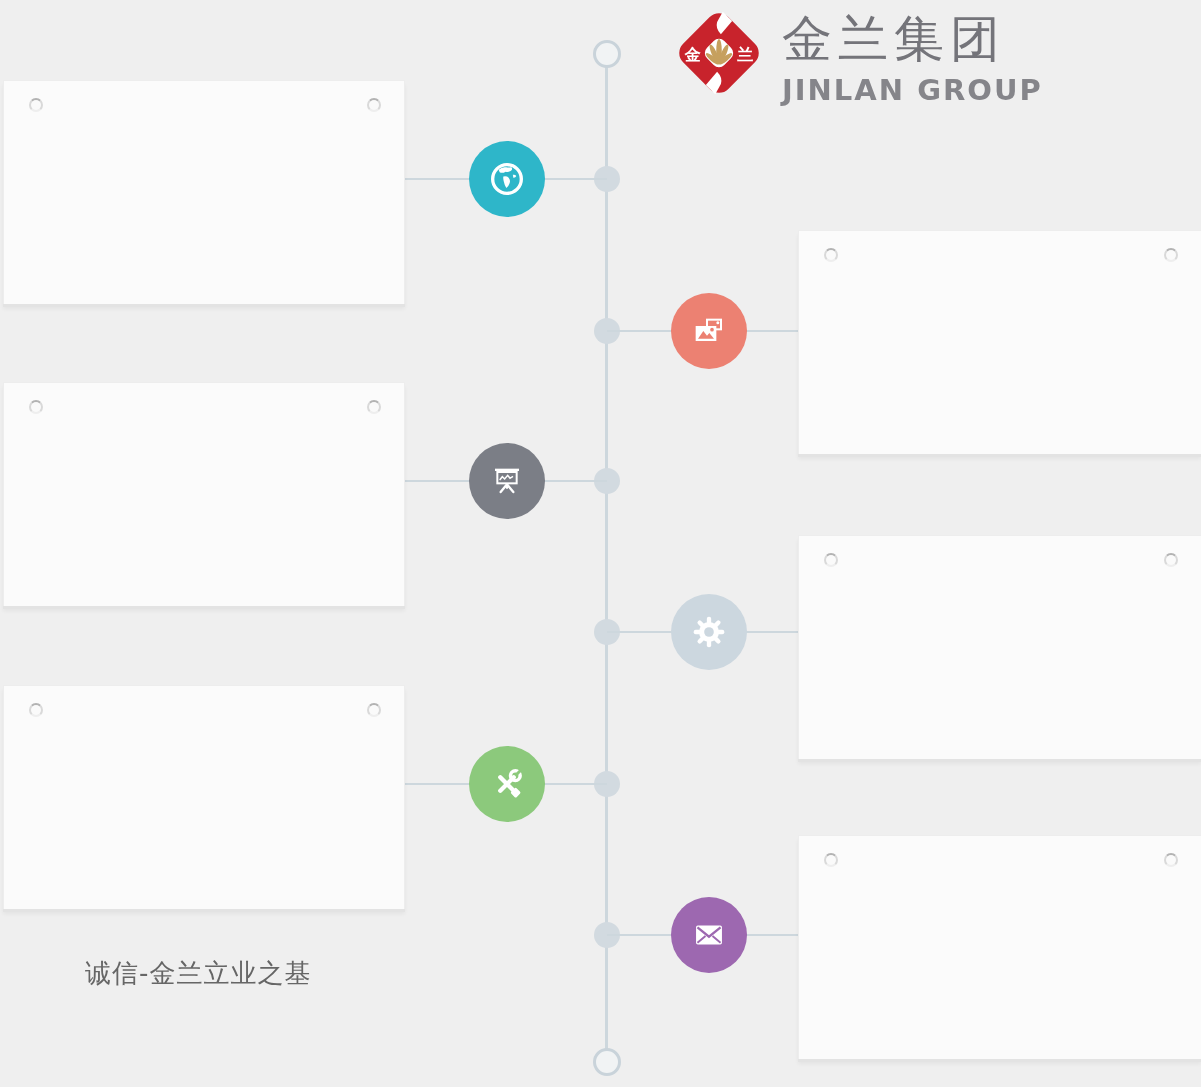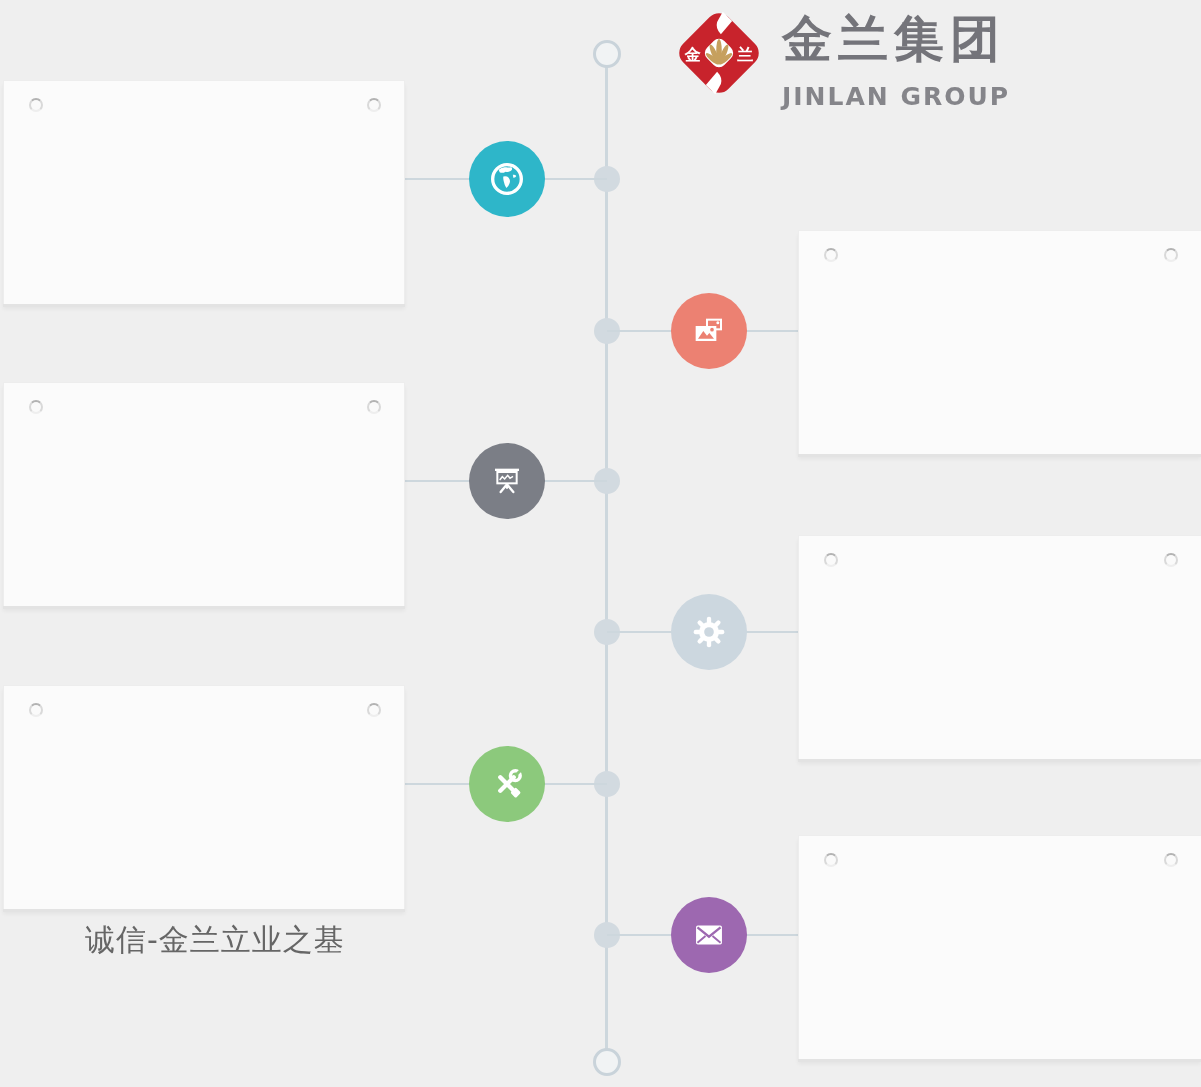--- a/index.html
+++ b/index.html
@@ -28,25 +28,25 @@
   .card.left{left:3px;}
   .card.right{left:798px;width:403px;border-right:none;}
   .pin{position:absolute;top:17px;width:14px;height:14px;border-radius:50%;background:#fafafa;border:2px solid #b3b3b3;border-bottom-color:#eeeeee;border-left-color:#d9d9d9;border-right-color:#d9d9d9;box-sizing:border-box;}
   .pin.pl{left:25px;}
   .pin.pr{right:23px;}
 
   
   .logo{position:absolute;left:672px;top:6px;display:flex;align-items:flex-start;}
   .logo-mark{width:94px;height:94px;flex:0 0 auto;}
   .logo-text{margin-left:16px;margin-top:8px;}
-  .logo-title{font-size:50px;font-weight:bold;letter-spacing:6px;line-height:1;white-space:nowrap;}
-  .logo-sub{font-size:25px;font-weight:bold;letter-spacing:2px;line-height:1;margin-top:20px;white-space:nowrap;}
+  .logo-title{font-size:50px;font-weight:normal;letter-spacing:6px;line-height:1;white-space:nowrap;}
+  .logo-sub{font-size:29px;font-weight:bold;letter-spacing:2px;line-height:1;margin-top:12px;white-space:nowrap;}
 
   
-  .motto{position:absolute;left:85px;top:915px;font-size:30px;line-height:50px;letter-spacing:1px;}
+  .motto{position:absolute;left:85px;top:948px;font-size:26px;line-height:50px;letter-spacing:1px;}
 </style>
 </head>
 <body>
 
 <div class="stage" style="background: rgb(239, 239, 239);">
 
   <div class="vline" style="background: rgb(205, 215, 221);"></div>
   <div class="ring top" style="border-color: rgb(201, 211, 218);"></div>
   <div class="ring bottom" style="border-color: rgb(201, 211, 218);"></div>
 

